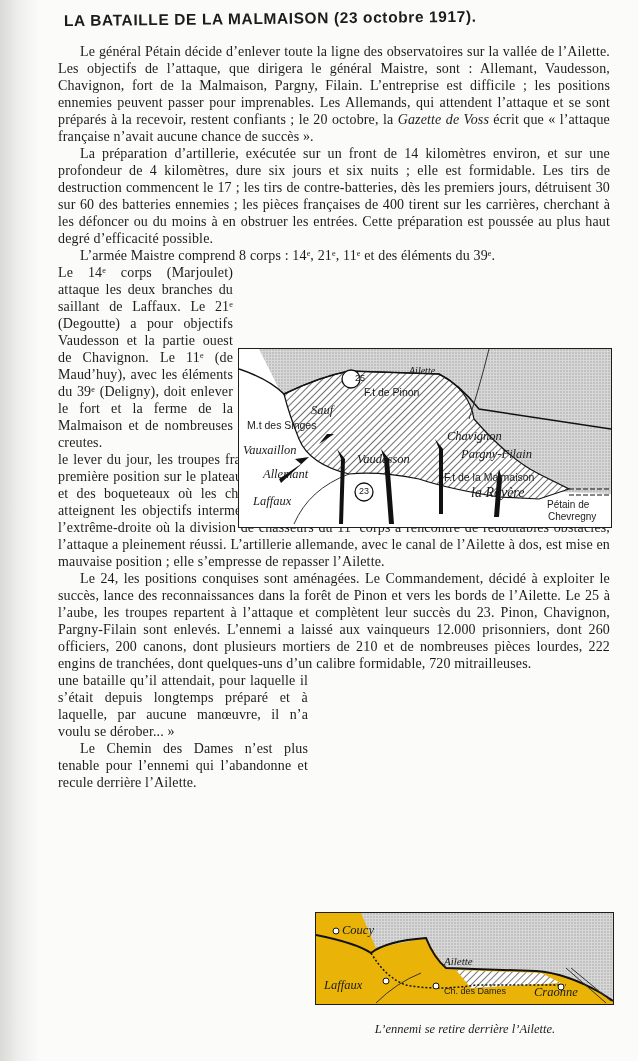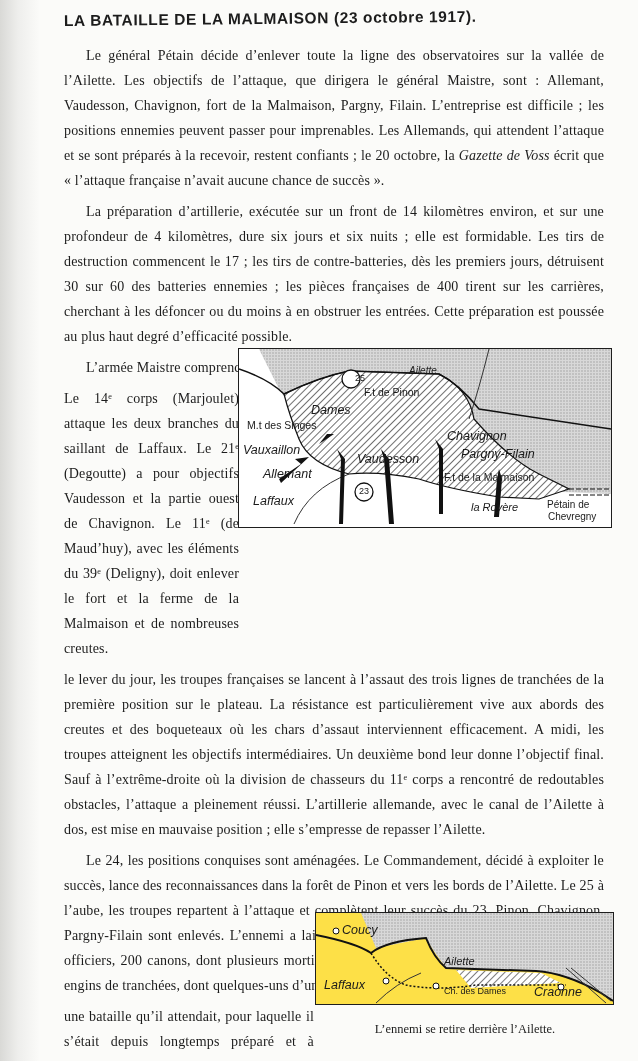--- a/index.html
+++ b/index.html
@@ -18,62 +18,63 @@
   .content {
     position: absolute; left: 58px; top: 0; width: 552px;
   }
   h1 {
     font-family: "Liberation Sans", sans-serif;
     font-weight: bold; font-size: 15.5px;
     margin: 12px 0 0 6px; letter-spacing: 0.6px;
     transform: rotate(-0.6deg); transform-origin: left;
   }
   p {
-    margin: 6px; font-size: 14px; line-height: 25px;
+    margin: 0; font-size: 14px; line-height: 17px;
     text-align: justify;
     font-family: "Liberation Serif", serif;
     letter-spacing: 0.15px;
   }
   .indent { text-indent: 22px; }
   #p1 { margin-top: 13px; }
   .float-text { width: 175px; }
   .map1 {
     position: absolute; left: 180px; top: 348px; width: 372px; height: 178px;
     border: 1.5px solid #1e1e1e; background: #fff; overflow: hidden;
   }
   .map2 {
     position: absolute; left: 257px; top: 912px; width: 297px; height: 91px;
-    border: 1.5px solid #1e1e1e; background: #fde047; overflow: hidden;
+    border: 1.5px solid #1e1e1e; background: #eab308; overflow: hidden;
   }
   .map-label {
-    position: absolute; font-family: Liberation Sans, sans-serif;
+    position: absolute; font-family: Liberation Serif, serif;
     font-style: italic; font-size: 12.5px; color: #1a1a1a; white-space: nowrap;
   }
   .map-label.sans { font-family: "Liberation Sans", sans-serif; font-style: normal; font-size: 10.5px; }
   .caption {
     position: absolute; left: 265px; top: 1022px; width: 290px; text-align: center;
-    font-family: "Liberation Serif", serif; font-size: 12.5px;
+    font-family: "Liberation Serif", serif; font-style: italic; font-size: 12.5px;
   }
 </style>
 </head>
 <body>
 
 <div class="page-shade"></div>
 
 <div class="content">
   <h1>LA BATAILLE DE LA MALMAISON (23 octobre 1917).</h1>
 
   <p id="p1" class="indent"><span>Le général Pétain décide d’enlever toute la ligne des observatoires sur la vallée de l’Ailette. Les objectifs de l’attaque, que dirigera le général Maistre, sont : Allemant, Vaudesson, Chavignon, fort de la Malmaison, Pargny, Filain. L’entreprise est difficile ; les positions ennemies peuvent passer pour imprenables. Les Allemands, qui attendent l’attaque et se sont préparés à la recevoir, restent confiants ; le 20 octobre, la </span><i>Gazette de Voss</i><span> écrit que « l’attaque française n’avait aucune chance de succès ».</span></p>
 
   <p class="indent">La préparation d’artillerie, exécutée sur un front de 14 kilomètres environ, et sur une profondeur de 4 kilomètres, dure six jours et six nuits ; elle est formidable. Les tirs de destruction commencent le 17 ; les tirs de contre-batteries, dès les premiers jours, détruisent 30 sur 60 des batteries ennemies ; les pièces françaises de 400 tirent sur les carrières, cherchant à les défoncer ou du moins à en obstruer les entrées. Cette préparation est poussée au plus haut degré d’efficacité possible.</p>
   <p class="indent">L’armée Maistre comprend 8 corps : 14ᵉ, 21ᵉ, 11ᵉ et des éléments du 39ᵉ.</p>
   <p class="float-text">Le 14ᵉ corps (Marjoulet) attaque les deux branches du saillant de Laffaux. Le 21ᵉ (Degoutte) a pour objectifs Vaudesson et la partie ouest de Chavignon. Le 11ᵉ (de Maud’huy), avec les éléments du 39ᵉ (Deligny), doit enlever le fort et la ferme de la Malmaison et de nombreuses creutes.</p>
   <p>le lever du jour, les troupes françaises se lancent à l’assaut des trois lignes de tranchées de la première position sur le plateau. La résistance est particulièrement vive aux abords des creutes et des boqueteaux où les chars d’assaut interviennent efficacement. A midi, les troupes atteignent les objectifs intermédiaires. Un deuxième bond leur donne l’objectif final. Sauf à l’extrême-droite où la division de chasseurs du 11ᵉ corps a rencontré de redoutables obstacles, l’attaque a pleinement réussi. L’artillerie allemande, avec le canal de l’Ailette à dos, est mise en mauvaise position ; elle s’empresse de repasser l’Ailette.</p>
   <p class="indent">Le 24, les positions conquises sont aménagées. Le Commandement, décidé à exploiter le succès, lance des reconnaissances dans la forêt de Pinon et vers les bords de l’Ailette. Le 25 à l’aube, les troupes repartent à l’attaque et complètent leur succès du 23. Pinon, Chavignon, Pargny-Filain sont enlevés. L’ennemi a laissé aux vainqueurs 12.000 prisonniers, dont 260 officiers, 200 canons, dont plusieurs mortiers de 210 et de nombreuses pièces lourdes, 222 engins de tranchées, dont quelques-uns d’un calibre formidable, 720 mitrailleuses.</p>
   <p style="width:250px">une bataille qu’il attendait, pour laquelle il s’était depuis longtemps préparé et à laquelle, par aucune manœuvre, il n’a voulu se dérober... »</p>
+  <p class="indent" style="width:250px">Le Chemin des Dames n’est plus tenable pour l’ennemi qui l’abandonne et recule derrière l’Ailette.</p>
 
   <div class="map1">
     <svg width="372" height="178" viewBox="0 0 372 178">
       <defs>
         <pattern id="dots" width="3" height="3" patternUnits="userSpaceOnUse">
           <rect width="3" height="3" fill="#d8d8d8"></rect>
           <circle cx="1" cy="1" r="0.7" fill="#9a9a9a"></circle>
         </pattern>
         <pattern id="hatch" width="5" height="5" patternUnits="userSpaceOnUse" patternTransform="rotate(45)">
           <rect width="5" height="5" fill="#fff"></rect>
@@ -94,30 +95,30 @@
         <path d="M200 165 L200 100 L196 90 L204 100 L204 165 Z"></path>
         <path d="M255 168 L258 130 L260 120 L263 130 L260 168 Z"></path>
         <path d="M40 130 L62 115 L56 110 L70 108 L42 134 Z"></path>
         <path d="M80 95 L95 85 L88 85 Z"></path>
       </g>
     </svg>
     <span class="map-label" style="left:170px;top:16px;font-size:10px">Ailette</span>
     <span class="map-label sans" style="left:116px;top:24px;font-size:9px;font-style:normal">25</span>
     <span class="map-label sans" style="left:120px;top:137px;font-size:9px">23</span>
     <span class="map-label sans" style="left:125px;top:37px">F.t de Pinon</span>
-    <span class="map-label" style="left:72px;top:54px">Dames</span>
+    <span class="map-label" style="left:72px;top:54px">Sauf</span>
     <span class="map-label sans" style="left:8px;top:70px">M.t des Singes</span>
     <span class="map-label" style="left:4px;top:94px">Vauxaillon</span>
     <span class="map-label" style="left:24px;top:118px">Allemant</span>
     <span class="map-label" style="left:118px;top:103px">Vaudesson</span>
     <span class="map-label" style="left:208px;top:80px">Chavignon</span>
     <span class="map-label" style="left:222px;top:98px">Pargny-Filain</span>
     <span class="map-label sans" style="left:205px;top:122px">F.t de la Malmaison</span>
     <span class="map-label" style="left:14px;top:145px">Laffaux</span>
-    <span class="map-label" style="left:232px;top:152px;font-size:11px">la Royère</span>
+    <span class="map-label" style="left:232px;top:136px;font-size:14px">la Royère</span>
     <span class="map-label sans" style="left:308px;top:150px;font-size:10px">Pétain de</span>
     <span class="map-label sans" style="left:309px;top:162px;font-size:10px">Chevregny</span>
   </div>
 
   <div class="map2">
     <svg width="297" height="91" viewBox="0 0 297 91">
       <defs>
         <pattern id="dots2" width="3" height="3" patternUnits="userSpaceOnUse">
           <rect width="3" height="3" fill="#d8d8d8"></rect>
           <circle cx="1" cy="1" r="0.7" fill="#9a9a9a"></circle>

